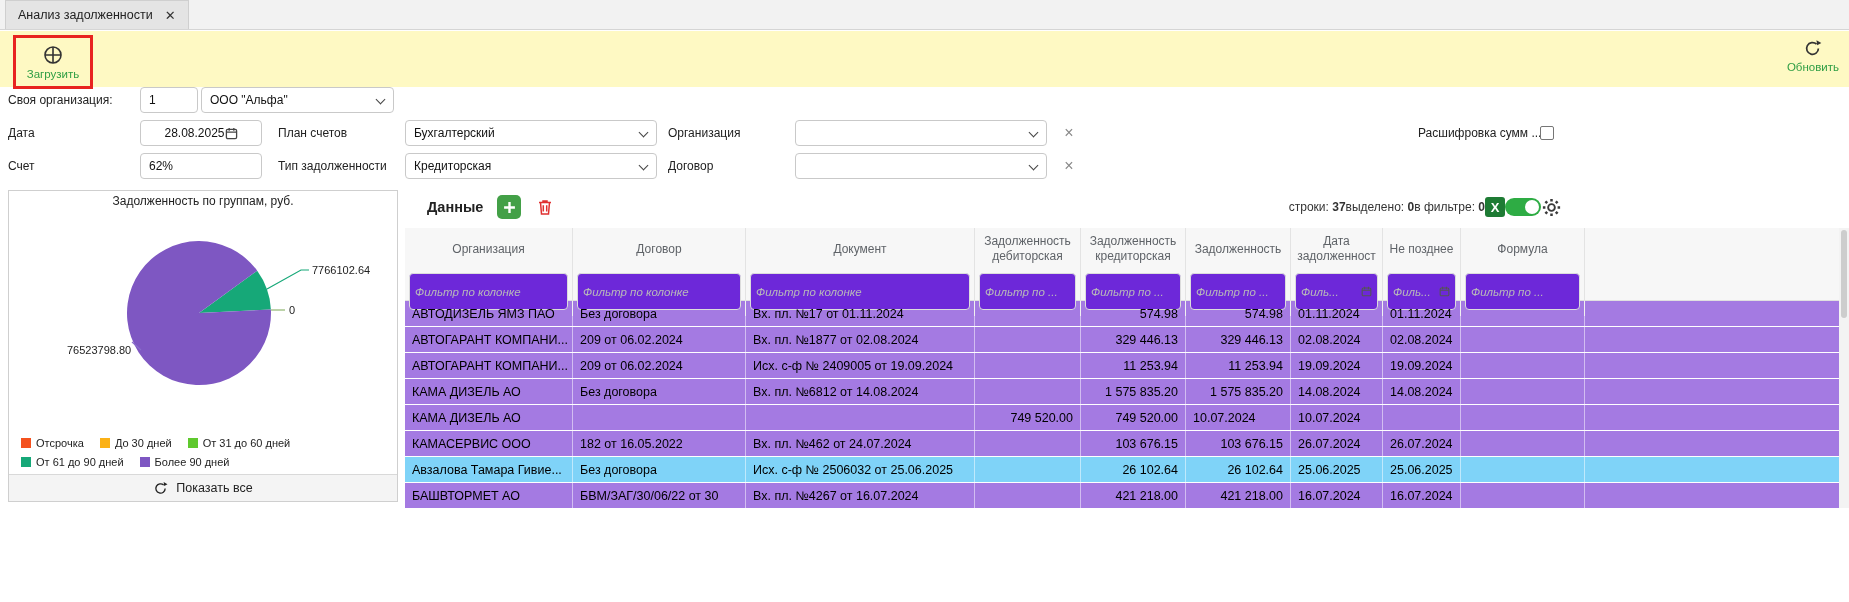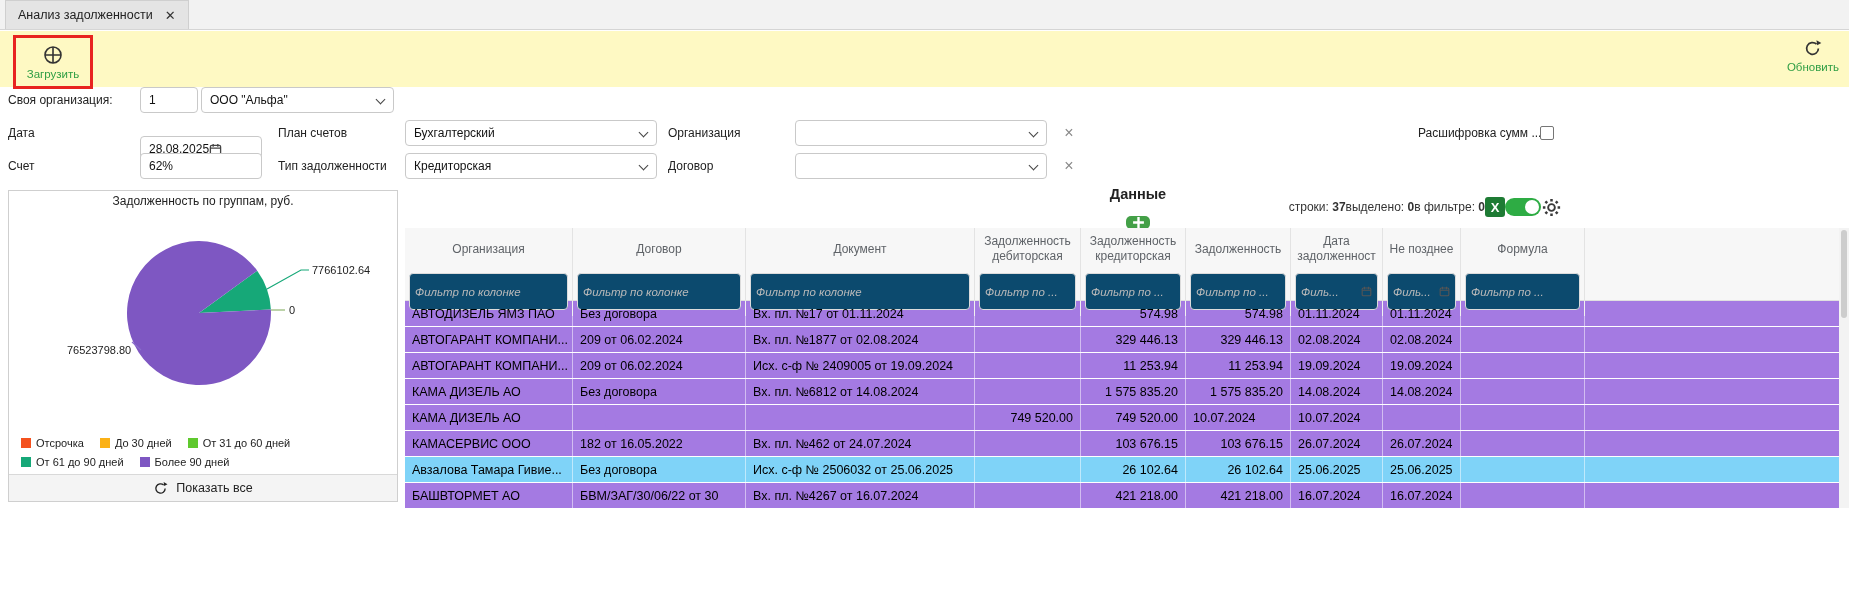--- a/index.html
+++ b/index.html
@@ -22,21 +22,21 @@
   .toolbar { position:absolute; left:0; top:31px; width:100%; height:56px; background:#fef9c3; }
   .load-highlight { position:absolute; left:13px; top:4px; width:80px; height:54px; border:3px solid #e82420; display:flex; align-items:center; justify-content:center; }
   .tool-btn { background:none; border:none; display:flex; flex-direction:column; align-items:center; gap:3px; cursor:pointer; font-family:inherit; }
   .tool-label { color:#2f9e44; font-size:11.5px; white-space:nowrap; }
   .refresh-btn { position:absolute; right:10px; top:8px; }
 
   
   .filters { position:absolute; left:0; top:87px; width:100%; height:100px; }
   .f-label { position:absolute; height:26px; display:flex; align-items:center; font-size:12px; color:#222; white-space:nowrap; }
   .f-input { position:absolute; height:26px; border:1px solid #c9c9c9; border-radius:4px; font:12px "Liberation Sans","DejaVu Sans",sans-serif; padding:0 8px; color:#111; background:#fff; }
-  .datebox { display:flex; align-items:center; justify-content:flex-start; cursor:pointer;margin-top:16px; }
+  .datebox { display:flex; align-items:center; justify-content:center; cursor:pointer; }
   .f-select { position:absolute; height:26px; border:1px solid #c9c9c9; border-radius:4px; background:#fff; display:flex; align-items:center; padding:0 24px 0 8px; cursor:pointer; font-size:12px; color:#111; }
   .chev { position:absolute; right:9px; top:8px; width:7px; height:7px; border-right:1.6px solid #444; border-bottom:1.6px solid #444; transform:rotate(45deg); }
   .clear-x { position:absolute; width:22px; height:26px; display:flex; align-items:center; justify-content:center; color:#8a8a8a; font-size:16px; cursor:pointer; }
   .checkbox { position:absolute; width:14px; height:14px; border:1px solid #767676; border-radius:2px; background:#fff; cursor:pointer; }
 
   
   .chartpanel { position:absolute; left:8px; top:190px; width:390px; height:312px; border:1px solid #cfcfcf; background:#fff; }
   .chart-title { text-align:center; font-weight:bold; font-size:14px; margin-top:7px; color:#111; }
   .chart-subtitle { text-align:center; font-size:12px; margin-top:3px; color:#222; }
   .chart-svg { display:block; margin-top:2px; }
@@ -45,42 +45,42 @@
   .cl-zero { stroke:#8fb56f; }
   .cl-purple { stroke:#8a6ecb; }
   .callout-text { font:11px "Liberation Sans","DejaVu Sans",sans-serif; fill:#222; }
   .legend { position:absolute; left:12px; bottom:33px; width:366px; display:flex; flex-wrap:wrap; column-gap:16px; row-gap:7px; font-size:11px; color:#222; }
   .leg-item { display:flex; align-items:center; gap:5px; white-space:nowrap; }
   .leg-swatch { width:10px; height:10px; display:inline-block; flex:0 0 auto; }
   .showall { position:absolute; left:0; bottom:0; width:100%; height:27px; background:#f4f4f4; border-top:1px solid #d9d9d9; display:flex; align-items:center; justify-content:center; gap:8px; font-size:12.5px; color:#222; cursor:pointer; }
 
   
   .datapanel { position:absolute; left:405px; top:186px; right:0; bottom:0; }
-  .dp-header { position:relative; height:42px; display:flex; align-items:center; padding-left:22px; gap:14px;flex-direction:column; }
+  .dp-header { position:relative; height:42px; display:flex; align-items:center; padding-left:22px; gap:14px; }
   .dp-title { font-size:14.5px; font-weight:bold; color:#222; }
   .add-btn { width:24px; height:24px; background:#43a047; border:none; border-radius:5px; display:flex; align-items:center; justify-content:center; cursor:pointer; }
   .del-btn { background:none; border:none; cursor:pointer; display:flex; align-items:center; }
   .dp-right { position:absolute; right:287px; top:0; height:42px; display:flex; align-items:center; }
   .stat { color:#333; font-size:12px; white-space:nowrap; }
   .excel { width:20px; height:20px; background:#1e7b34; color:#fff; font-weight:bold; font-size:13px; display:flex; align-items:center; justify-content:center; border-radius:3px; cursor:pointer; }
   .toggle { width:36px; height:18px; background:#2eac44; border-radius:9px; position:relative; cursor:pointer; }
   .toggle .knob { position:absolute; right:2px; top:2px; width:14px; height:14px; background:#fff; border-radius:50%; }
   .gear-btn { background:none; border:none; cursor:pointer; display:flex; align-items:center; }
 
   
   .tablewrap { position:absolute; left:0; top:42px; right:0; bottom:0;
     --grid: 168px 173px 229px 106px 105px 105px 92px 78px 124px minmax(0,1fr); }
   .thead, .tfilters, .trow { display:grid; grid-template-columns:var(--grid); }
   .thead { background:#f7f7f7; }
   .hcell { min-height:42px; display:flex; align-items:center; justify-content:center; text-align:center; color:#5f6368; font-size:12px; padding:2px 4px; border-right:1px solid #e3e3e3; line-height:1.25; cursor:pointer; }
   .hcell.filler { border-right:none; cursor:default; }
   .tfilters { background:#f7f7f7; border-bottom:1px solid #e0e0e0; height:31px; }
   .fcell { padding:3px 4px 6px; border-right:1px solid #e3e3e3; }
   .fcell.filler { border-right:none; }
-  .fbox { height:37px; background:#0c4a6e; border:1px solid #dcdcdc; border-radius:4px; display:flex; align-items:center; justify-content:space-between; gap:3px; padding:0 5px; overflow:hidden; cursor:text; }
+  .fbox { height:37px; background:#6d28d9; border:1px solid #dcdcdc; border-radius:4px; display:flex; align-items:center; justify-content:space-between; gap:3px; padding:0 5px; overflow:hidden; cursor:text; }
   .ph { font-style:italic; color:#b9b9b9; font-size:11.5px; white-space:nowrap; overflow:hidden; }
   .tbody { height:207px; overflow:hidden; }
   .trow { height:26px; background:#a47ae2; border-bottom:1px solid #fff; cursor:pointer; }
   .trow.hl { background:#7fd3f8; }
   .tcell { display:flex; align-items:center; padding:0 7px; font-size:12.5px; color:#000; white-space:nowrap; overflow:hidden; border-right:1px solid rgba(255,255,255,0.5); }
   .tcell.num { justify-content:flex-end; }
   .vscroll { position:absolute; right:0; top:0; width:10px; height:280px; background:#f3f3f3; cursor:pointer; }
   .vthumb { margin:2px; width:6px; height:88px; background:#cdcdcd; border-radius:3px; }
 </style>
 </head>

